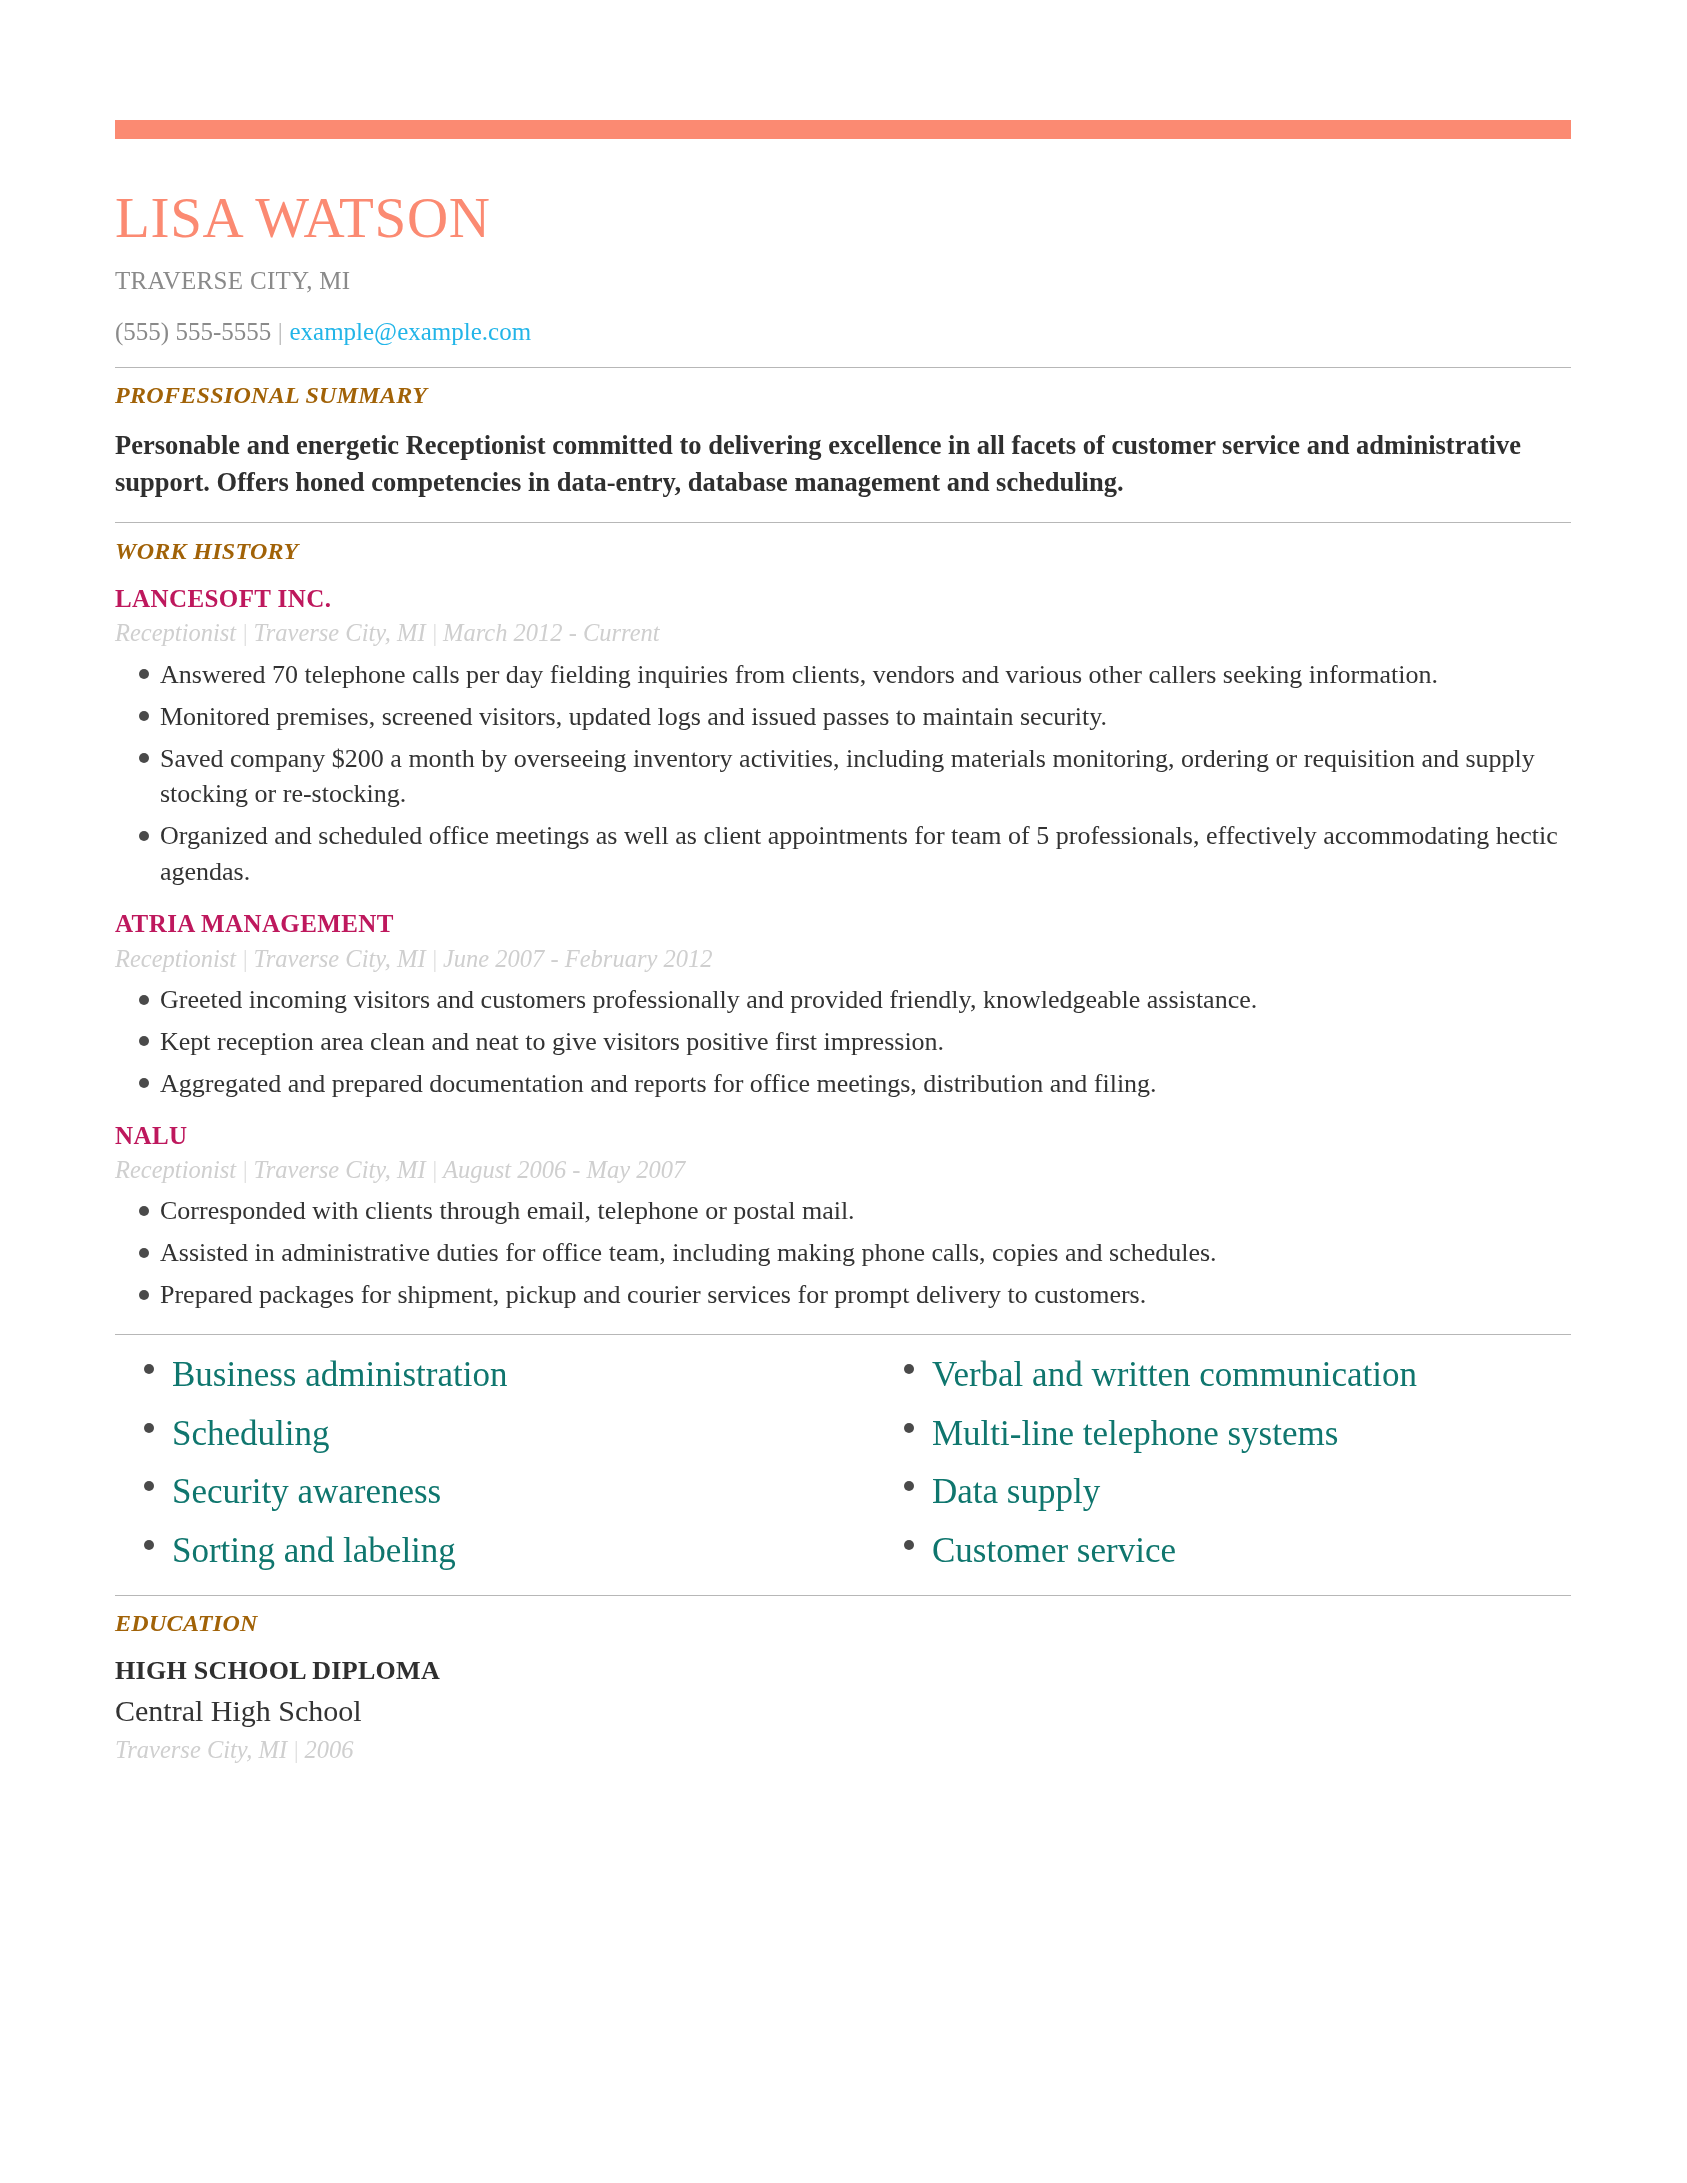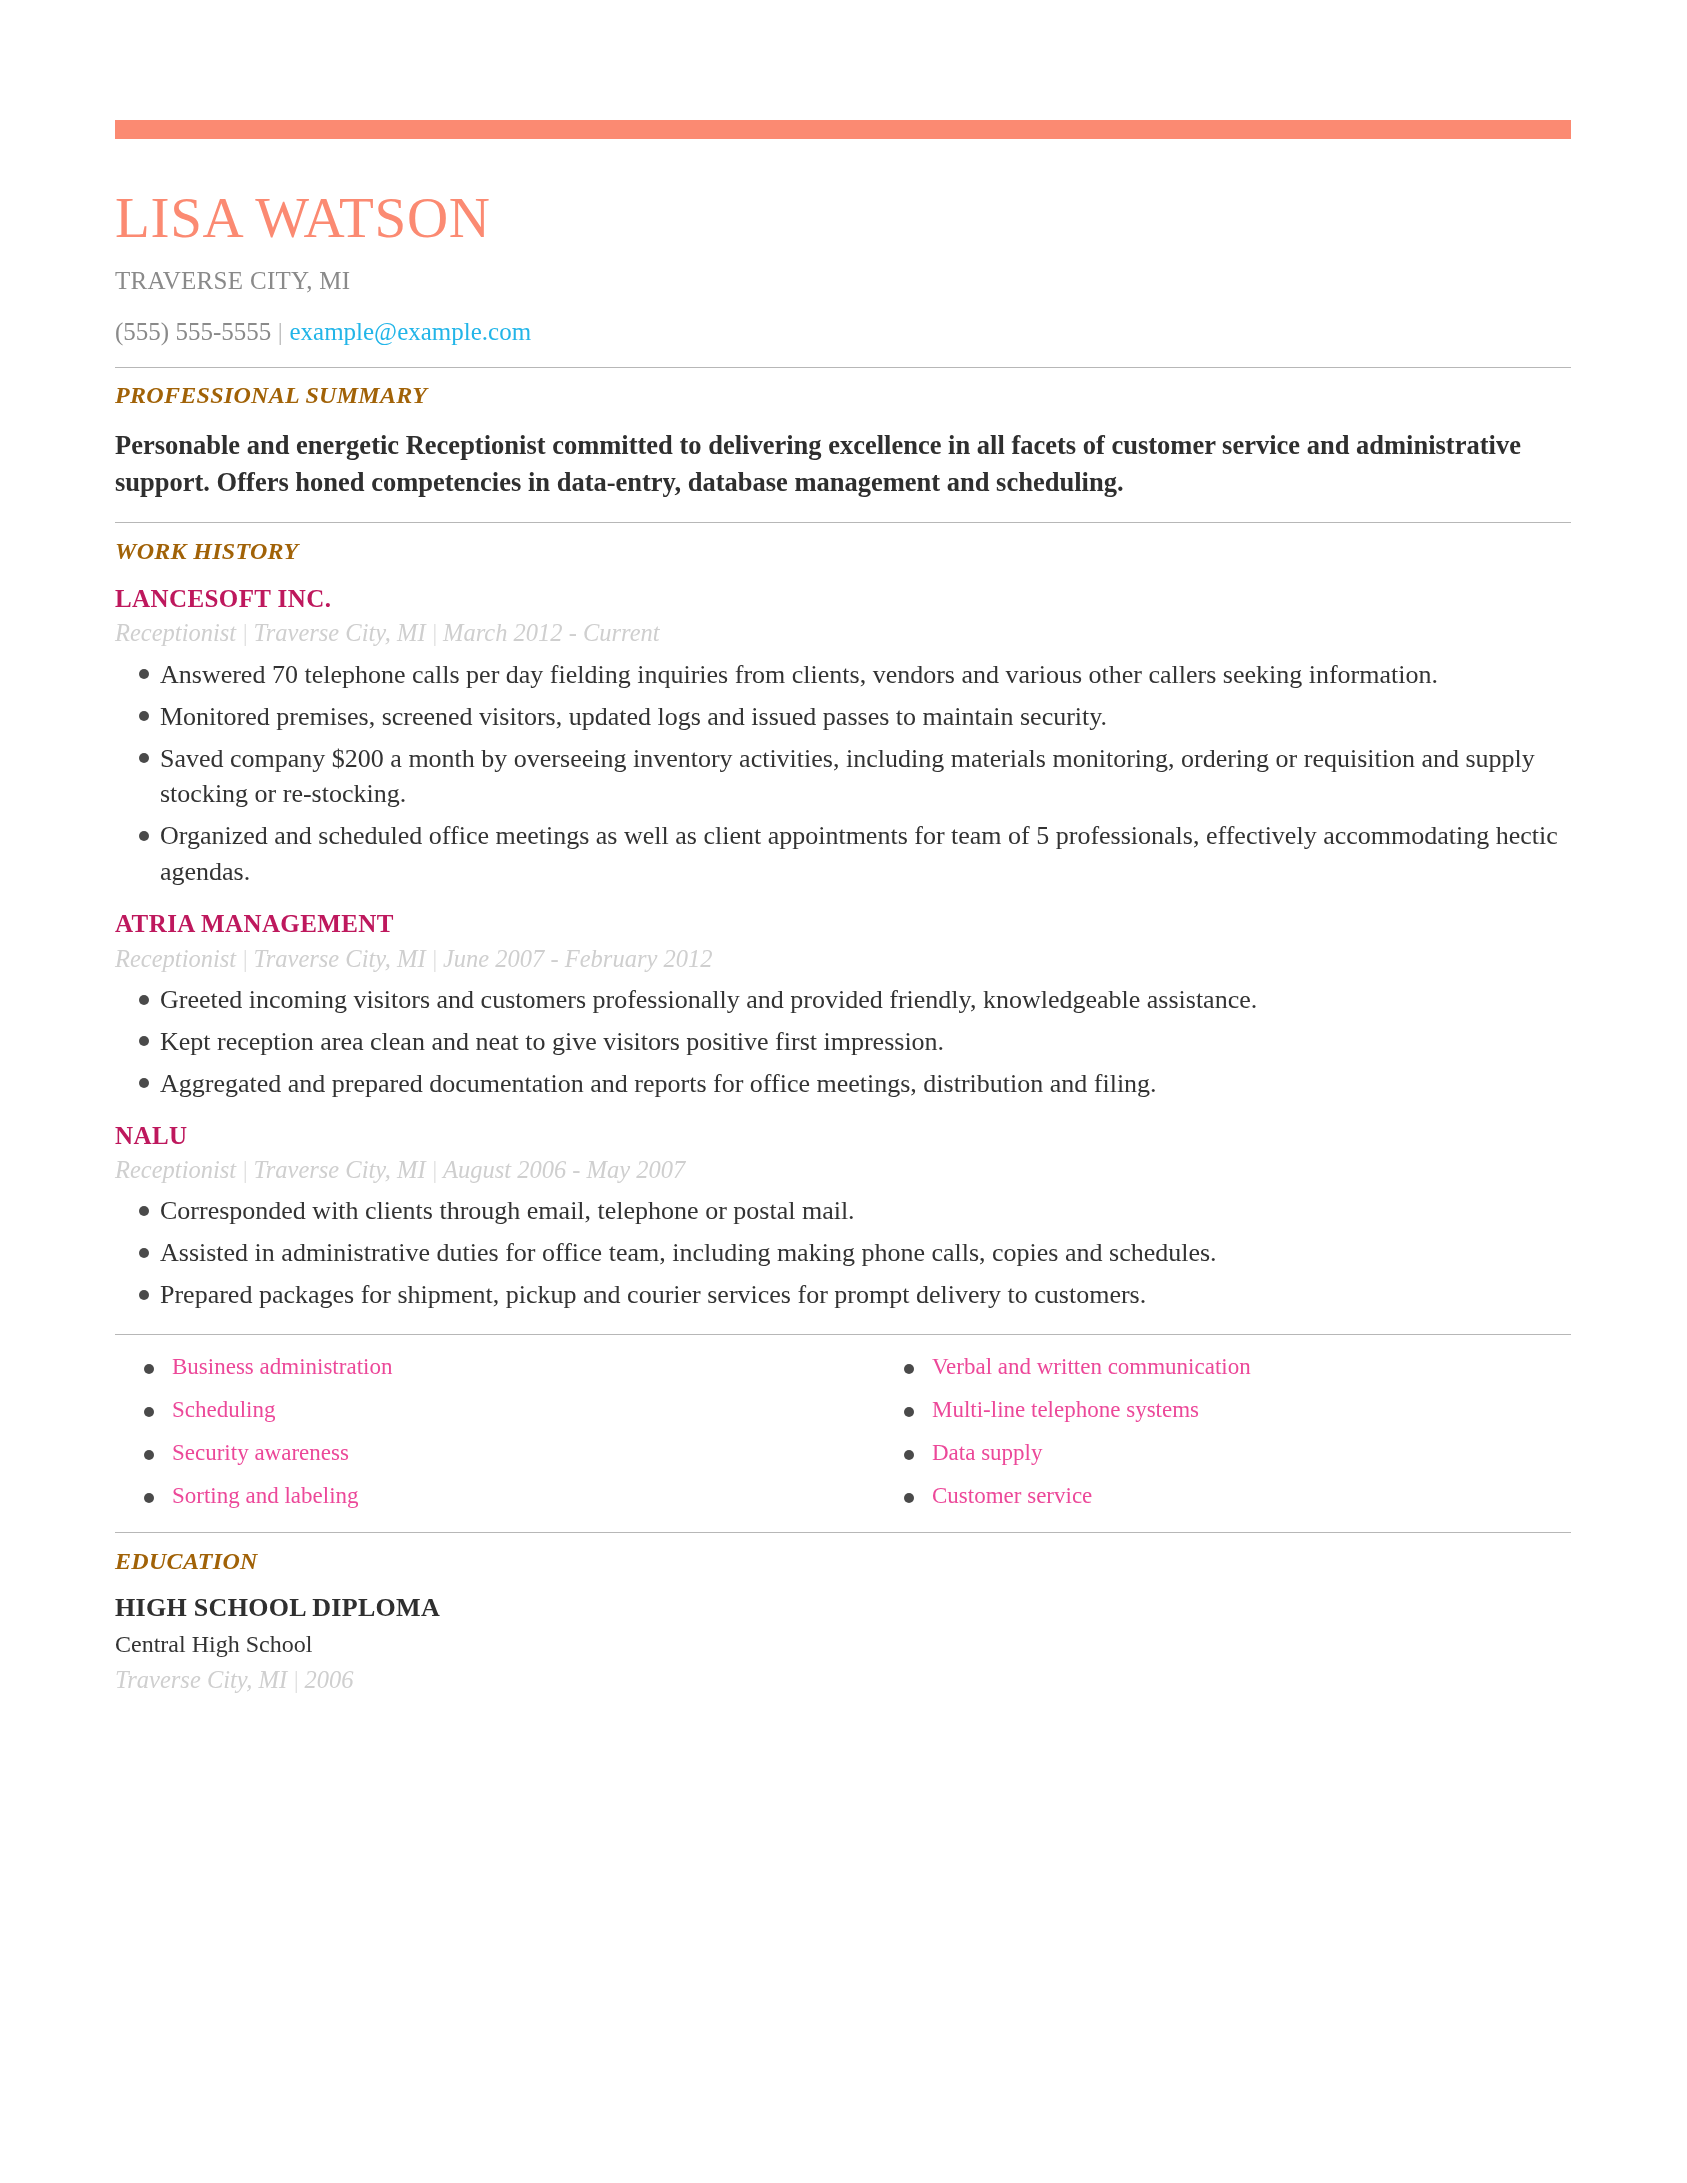--- a/index.html
+++ b/index.html
@@ -58,34 +58,34 @@
   ul.bullets > li::before {
     content:""; position:absolute; left:24px; top:12.6px;
     width:10px; height:10px; border-radius:50%; background:#4a4a4a;
   }
 
   .skills-wrap { display:flex; margin-top:17px; }
   .skills-col { width:50%; box-sizing:border-box; }
   .skills-col.right { padding-left:32px; }
   ul.skills { list-style:none; margin:0; padding:0 0 0 29px; }
   ul.skills > li {
-    position:relative; padding-left:28px; font-size:23px;
-    line-height:1.30; color:#ec4899; margin-top:13.2px;
+    position:relative; padding-left:28px; font-size:35px;
+    line-height:1.30; color:#0f766e; margin-top:13.2px;
   }
   ul.skills > li:first-child { margin-top:0; }
   ul.skills > li::before {
     content:""; position:absolute; left:0px; top:12px;
     width:10px; height:10px; border-radius:50%; background:#4a4a4a;
   }
 
   .edu-degree {
     font-size:26px; font-weight:700; color:#2f2f2f;
     letter-spacing:0.3px; margin-top:18.5px;
   }
-  .edu-school { font-size:24px; color:#333333; margin-top:8px; }
+  .edu-school { font-size:30px; color:#333333; margin-top:8px; }
   .edu-meta { font-size:24.5px; font-style:italic; color:#cfcfcf; margin-top:8px; }
   .edu-meta .bar { color:#e0e0e0; padding:0 5.3px; }
 </style>
 </head>
 <body>
 
 <div class="page">
   <div class="content">
 
     <div class="accent-bar"></div>

